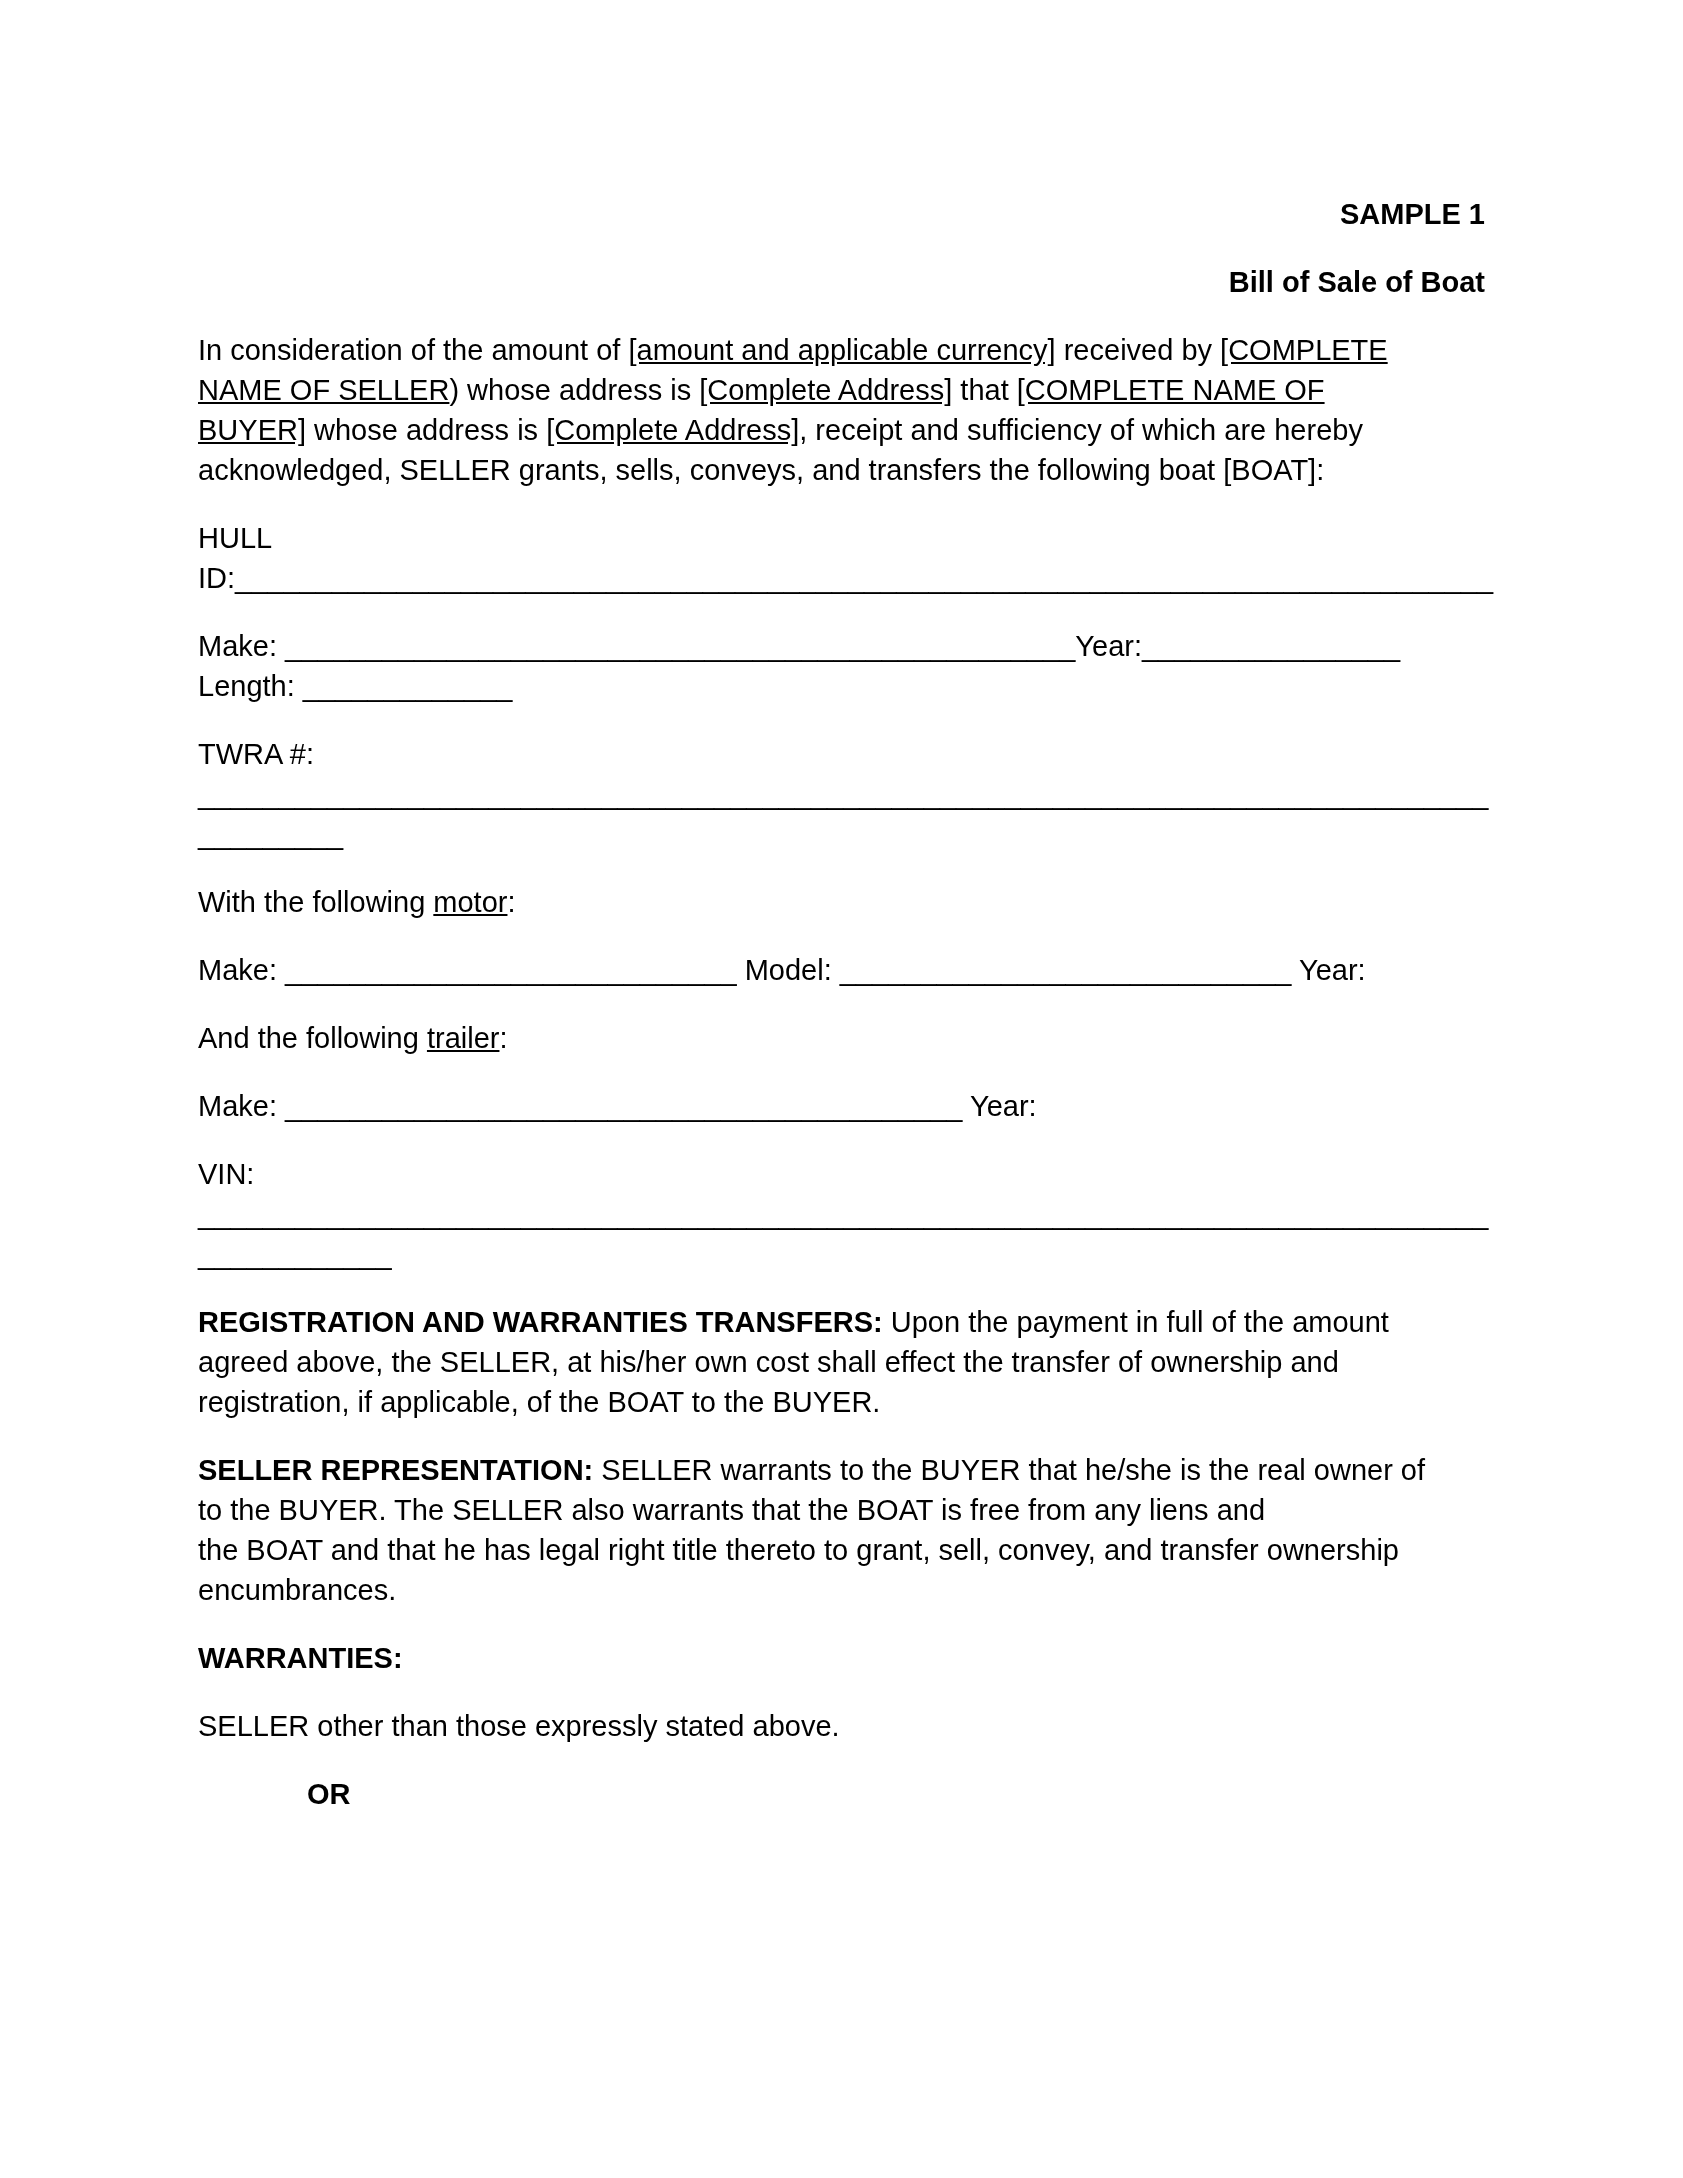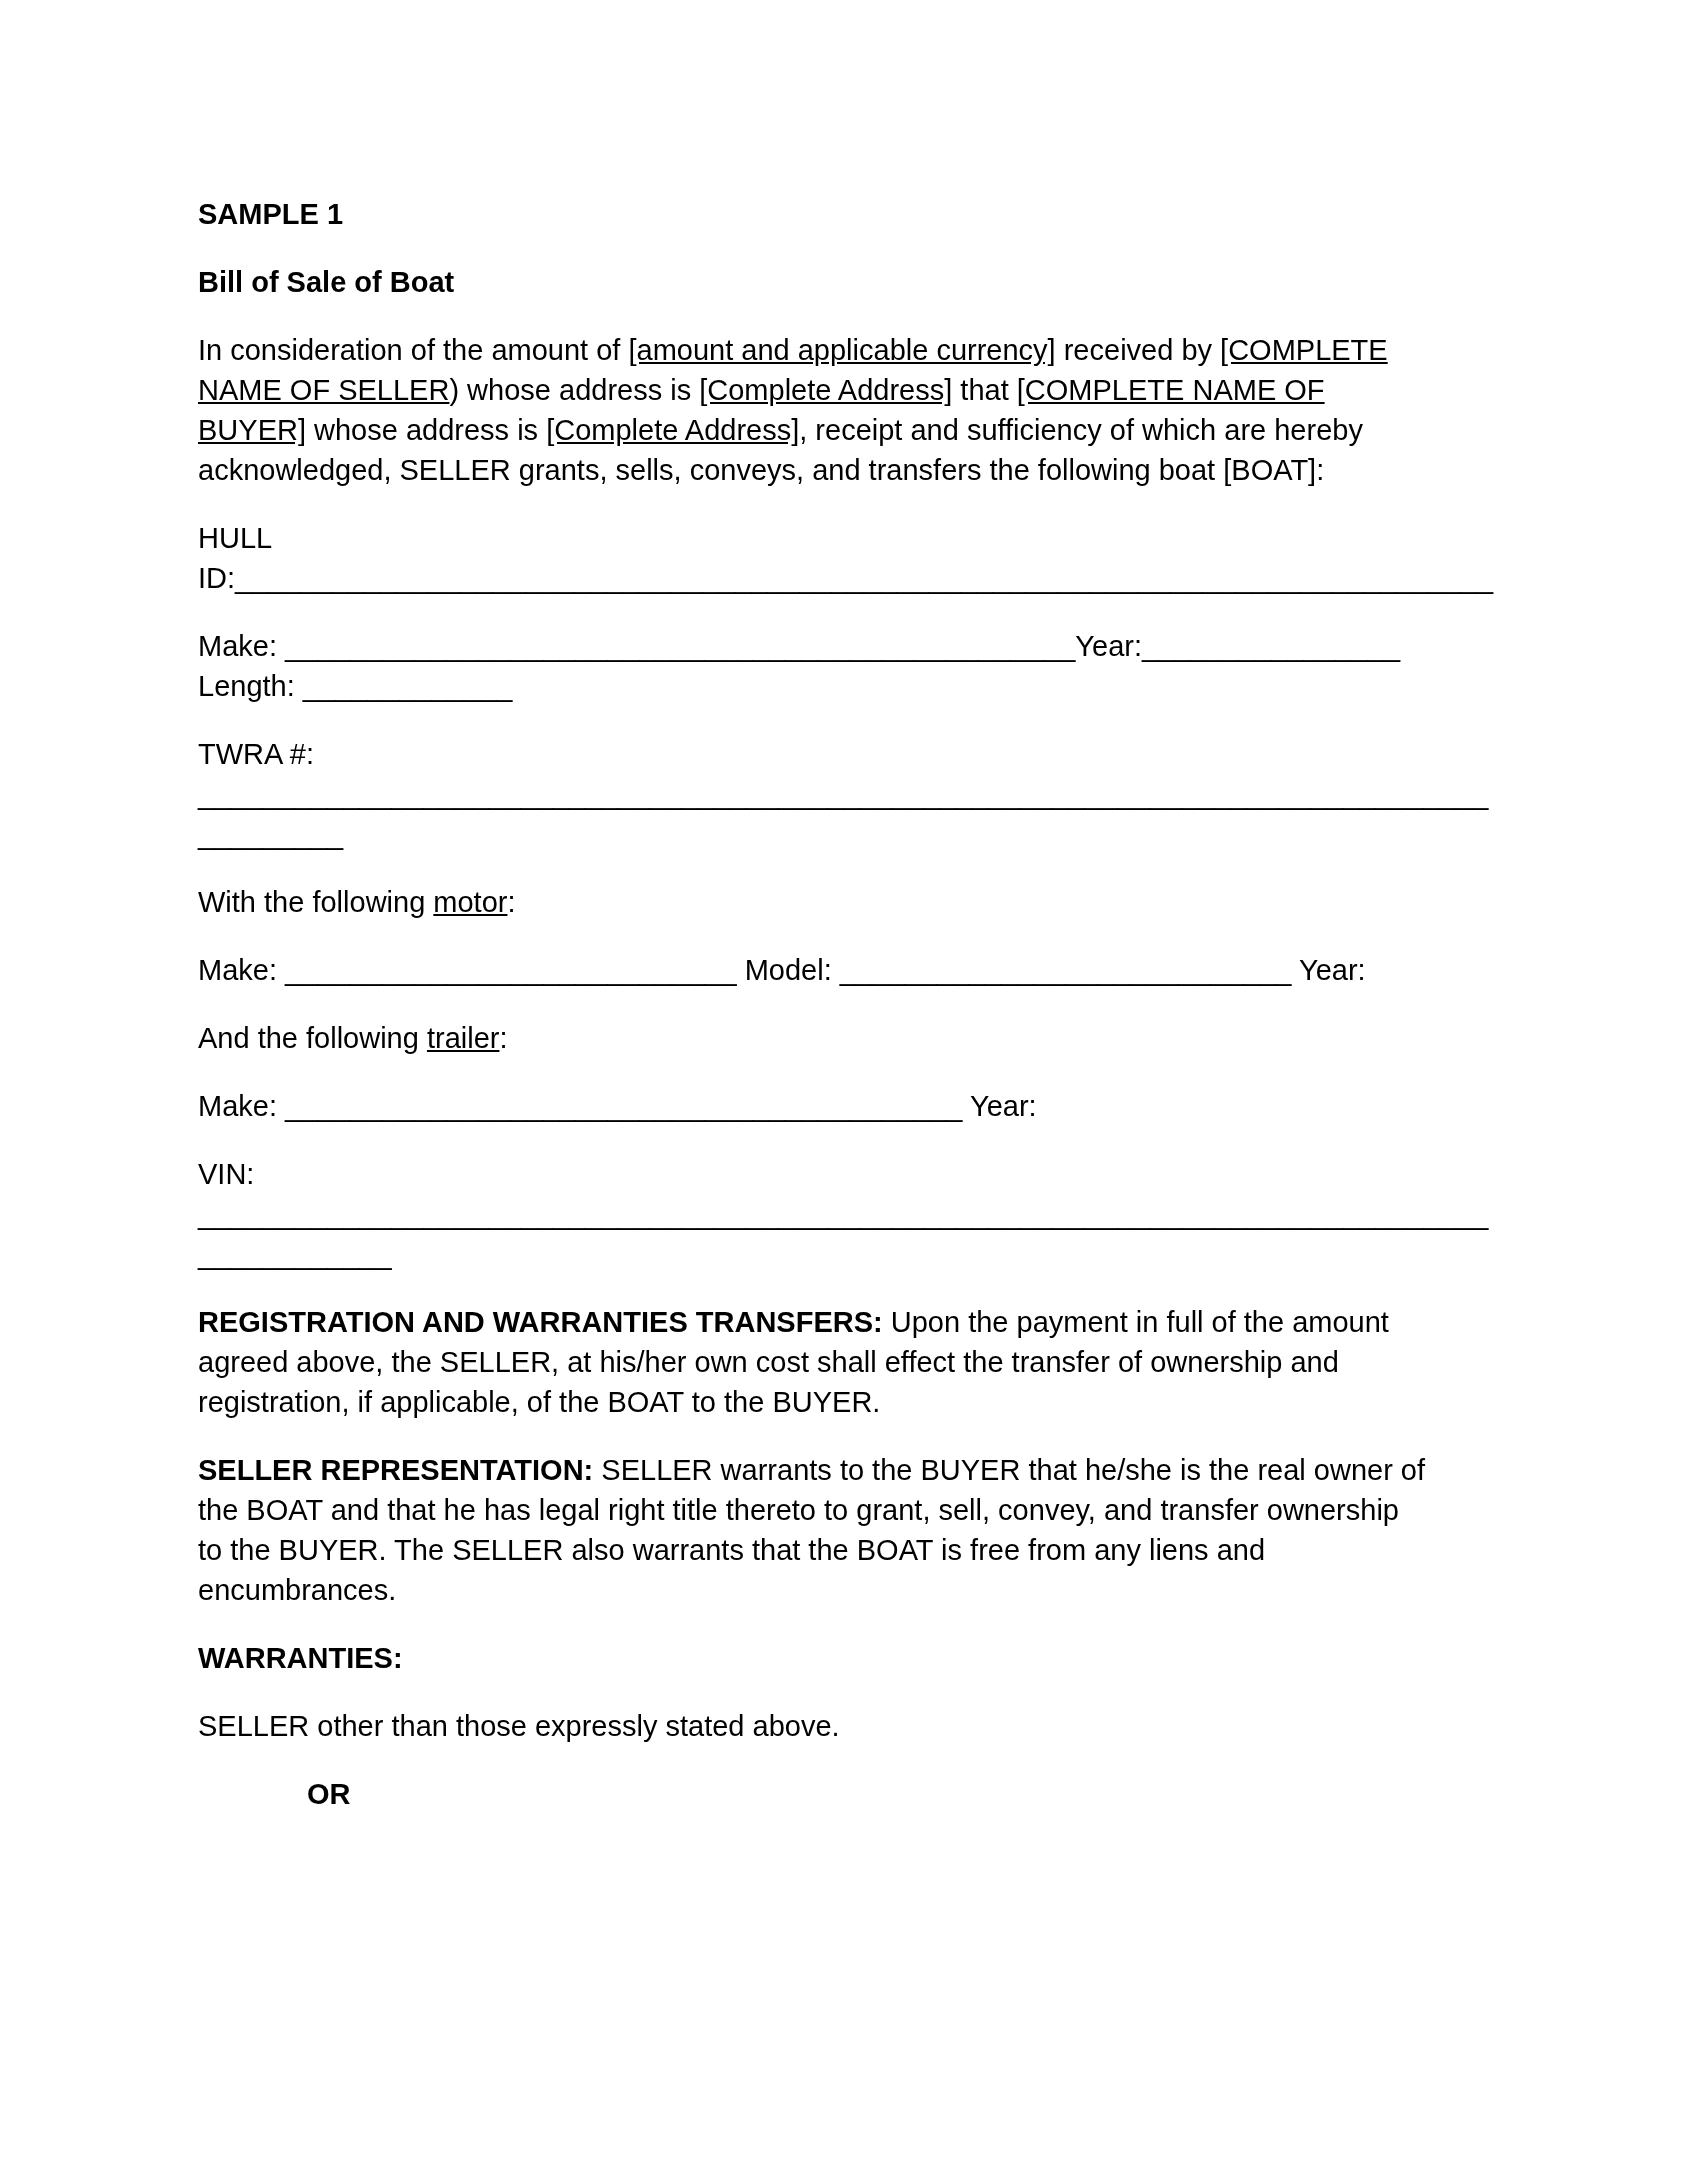--- a/index.html
+++ b/index.html
@@ -16,21 +16,21 @@
     line-height: 40px;
     color: #000000;
   }
   main[data-name="document-body"] {
     box-sizing: border-box;
     width: 1683px;
     height: 2178px;
     padding: 194px 198px 0 198px;
   }
   .block { margin: 0 0 28px 0; }
-  .block.center { text-align: left; }
+  .block.center { text-align: right; }
   .block.indent { padding-left: 109px; }
   .line { white-space: pre; }
   .bold { font-weight: bold; }
   .underline { text-decoration: underline; text-align: right; }
 </style>
 </head>
 <body>
 
 <main data-name="document-body">
     <div class="block center" data-name="sample-label">
@@ -75,22 +75,22 @@
       <div class="line" data-name="text-line"><span data-name="text-segment">________________________________________________________________________________</span></div>
       <div class="line" data-name="text-line"><span data-name="text-segment">____________</span></div>
     </div>
     <div class="block" data-name="registration-clause">
       <div class="line" data-name="text-line"><span data-name="text-segment" class="bold">REGISTRATION AND WARRANTIES TRANSFERS:</span><span data-name="text-segment"> Upon the payment in full of the amount</span></div>
       <div class="line" data-name="text-line"><span data-name="text-segment">agreed above, the SELLER, at his/her own cost shall effect the transfer of ownership and</span></div>
       <div class="line" data-name="text-line"><span data-name="text-segment">registration, if applicable, of the BOAT to the BUYER.</span></div>
     </div>
     <div class="block" data-name="seller-representation-clause">
       <div class="line" data-name="text-line"><span data-name="text-segment" class="bold">SELLER REPRESENTATION:</span><span data-name="text-segment"> SELLER warrants to the BUYER that he/she is the real owner of</span></div>
+      <div class="line" data-name="text-line"><span data-name="text-segment">to the BUYER. The SELLER also warrants that the BOAT is free from any liens and</span></div>
       <div class="line" data-name="text-line"><span data-name="text-segment">the BOAT and that he has legal right title thereto to grant, sell, convey, and transfer ownership</span></div>
-      <div class="line" data-name="text-line"><span data-name="text-segment">to the BUYER. The SELLER also warrants that the BOAT is free from any liens and</span></div>
       <div class="line" data-name="text-line"><span data-name="text-segment">encumbrances.</span></div>
     </div>
     <div class="block" data-name="warranties-heading">
       <div class="line" data-name="text-line"><span data-name="text-segment" class="bold">WARRANTIES:</span></div>
     </div>
     <div class="block" data-name="as-is-clause">
       <div class="line" data-name="text-line"><span data-name="text-segment">SELLER other than those expressly stated above.</span></div>
     </div>
     <div class="block indent" data-name="or-label">
       <div class="line" data-name="text-line"><span data-name="text-segment" class="bold">OR</span></div>

